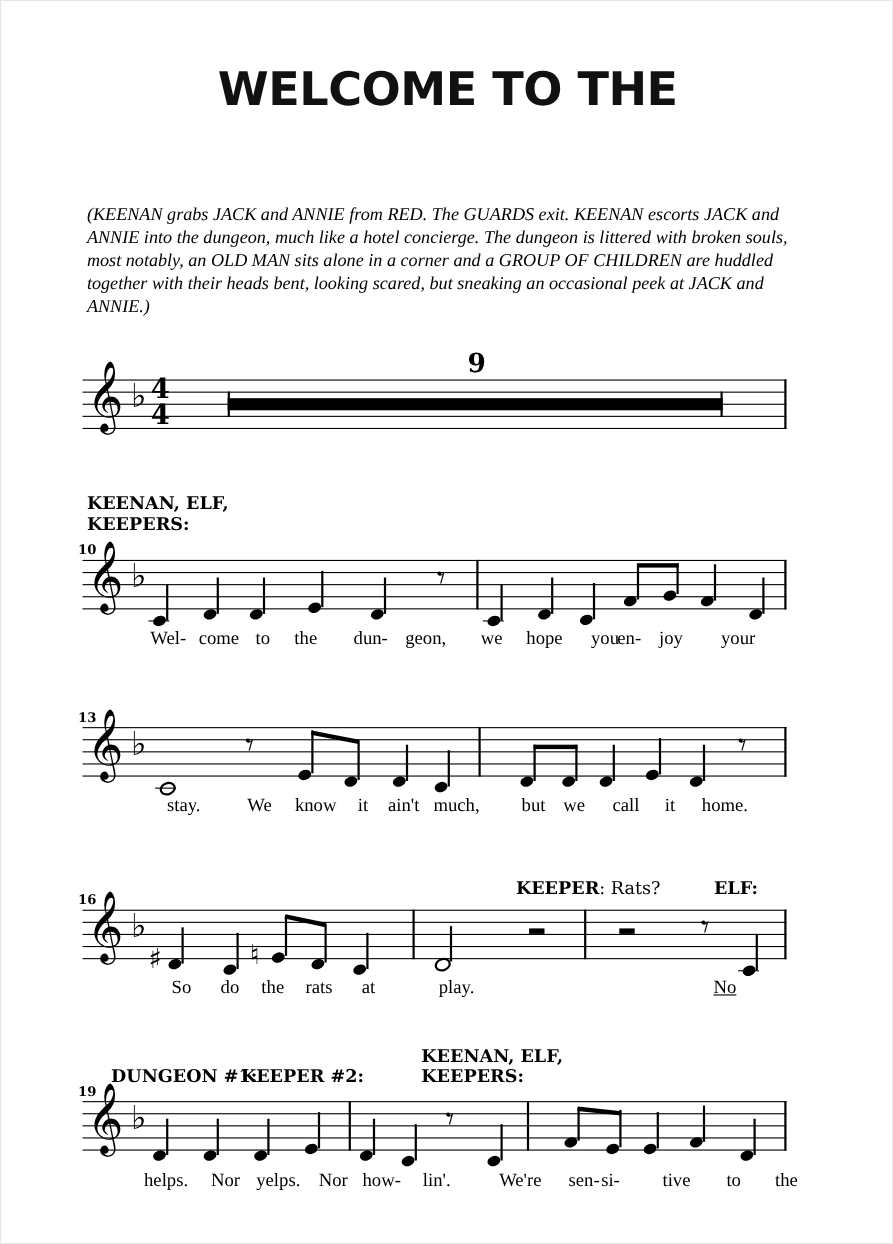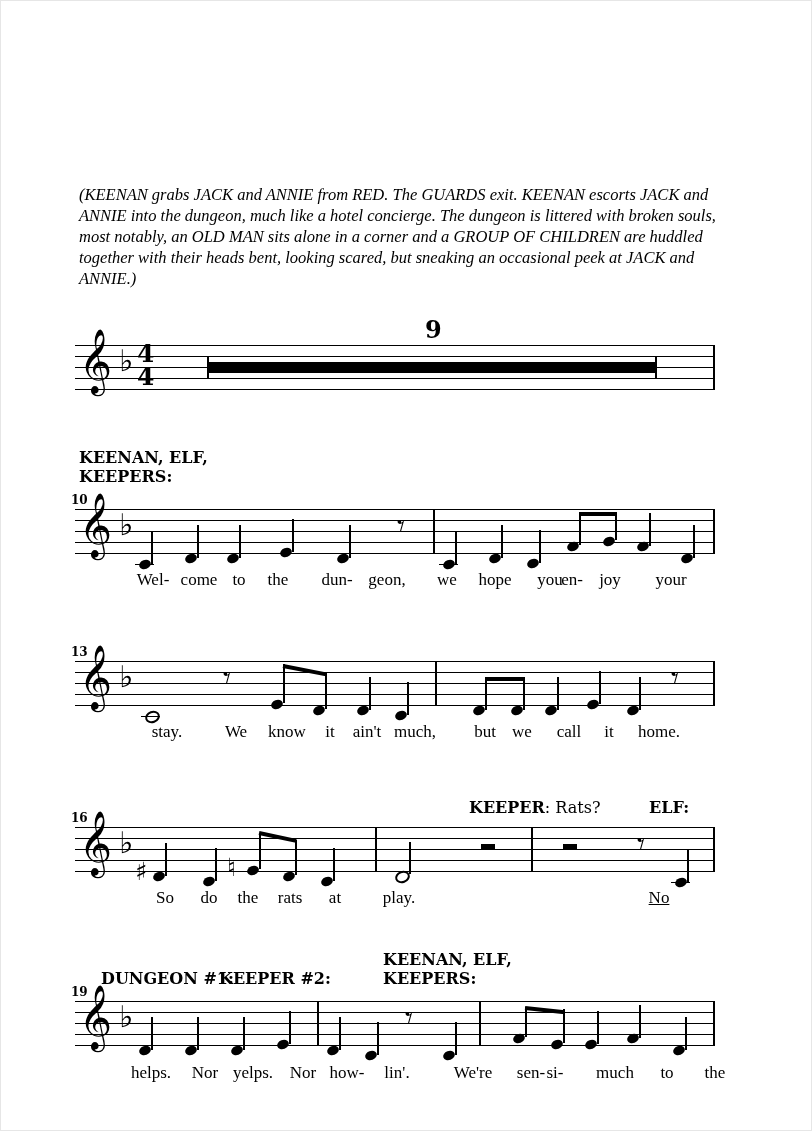--- a/index.html
+++ b/index.html
@@ -231,20 +231,21 @@
     white-space: nowrap;
   }
   .cue .plain { font-weight: normal; }
 </style>
 </head>
 <body>
 
 <div class="page">
 
   <div class="title">
+    <span class="line">WELCOME TO THE</span>
   </div>
 
   <div class="direction">(KEENAN grabs JACK and ANNIE from RED. The GUARDS exit. KEENAN escorts JACK and ANNIE into the dungeon, much like a hotel concierge. The dungeon is littered with broken souls, most notably, an OLD MAN sits alone in a corner and a GROUP OF CHILDREN are huddled together with their heads bent, looking scared, but sneaking an occasional peek at JACK and ANNIE.)</div>
 
 
   <div class="system" style="top:344px;">
     <div class="staff">
       <div class="ln l1"></div>
       <div class="ln l2"></div>
       <div class="ln l3"></div>
@@ -465,21 +466,21 @@
       <div class="barline" style="left:638px;"></div>
     </div>
   </div>
 
   <div class="lyrics" style="top:887px;">
     <span class="lyric" style="left:90px;">So</span>
     <span class="lyric" style="left:134px;">do</span>
     <span class="lyric" style="left:173px;">the</span>
     <span class="lyric" style="left:215px;">rats</span>
     <span class="lyric" style="left:260px;">at</span>
-    <span class="lyric" style="left:324px;">play.</span>
+    <span class="lyric" style="left:340px;">play.</span>
     <span class="lyric" style="left:584px;text-decoration:underline;">No</span>
   </div>
 
   <div class="cue" style="left:100px; top:968px;">
     <span>DUNGEON #1:</span>
   </div>
   <div class="cue" style="left:218px; top:968px;">
     <span>KEEPER #2:</span>
   </div>
   <div class="cue" style="left:382px; top:949px;">
@@ -548,18 +549,18 @@
   <div class="lyrics" style="top:1062px;">
     <span class="lyric" style="left:76px;">helps.</span>
     <span class="lyric" style="left:130px;">Nor</span>
     <span class="lyric" style="left:178px;">yelps.</span>
     <span class="lyric" style="left:228px;">Nor</span>
     <span class="lyric" style="left:272px;">how-</span>
     <span class="lyric" style="left:322px;">lin'.</span>
     <span class="lyric" style="left:398px;">We're</span>
     <span class="lyric" style="left:456px;">sen-</span>
     <span class="lyric" style="left:480px;">si-</span>
-    <span class="lyric" style="left:540px;">much</span>
+    <span class="lyric" style="left:540px;">tive</span>
     <span class="lyric" style="left:592px;">to</span>
     <span class="lyric" style="left:640px;">the</span>
   </div>
 
 </div>
 
 </body></html>

